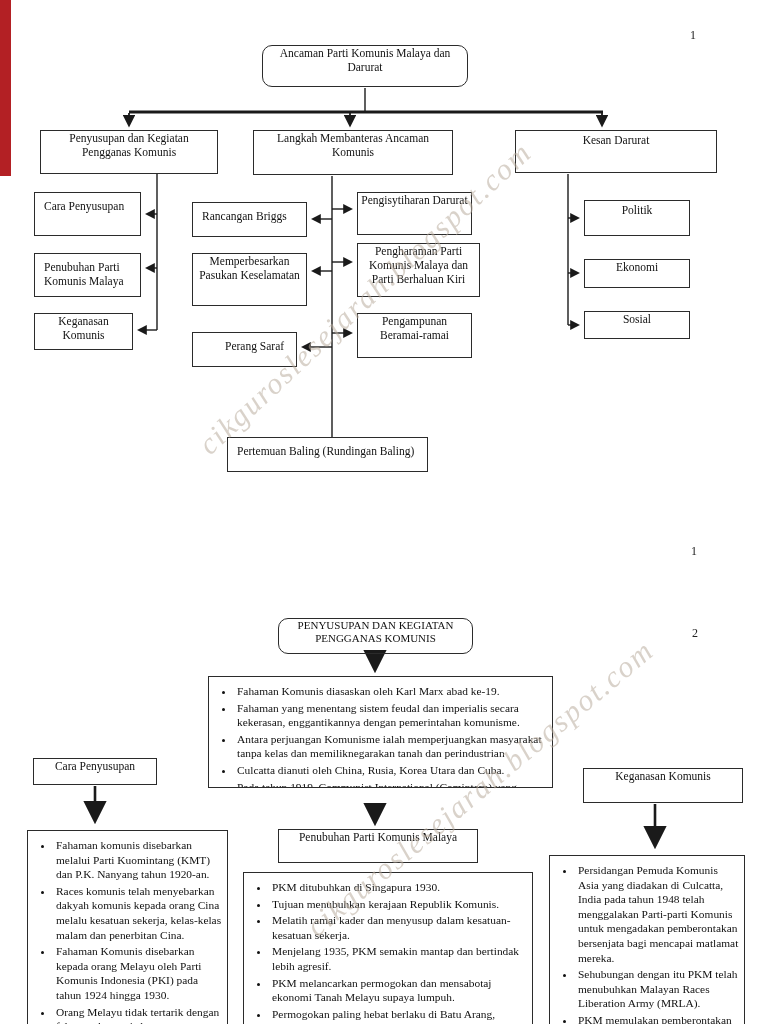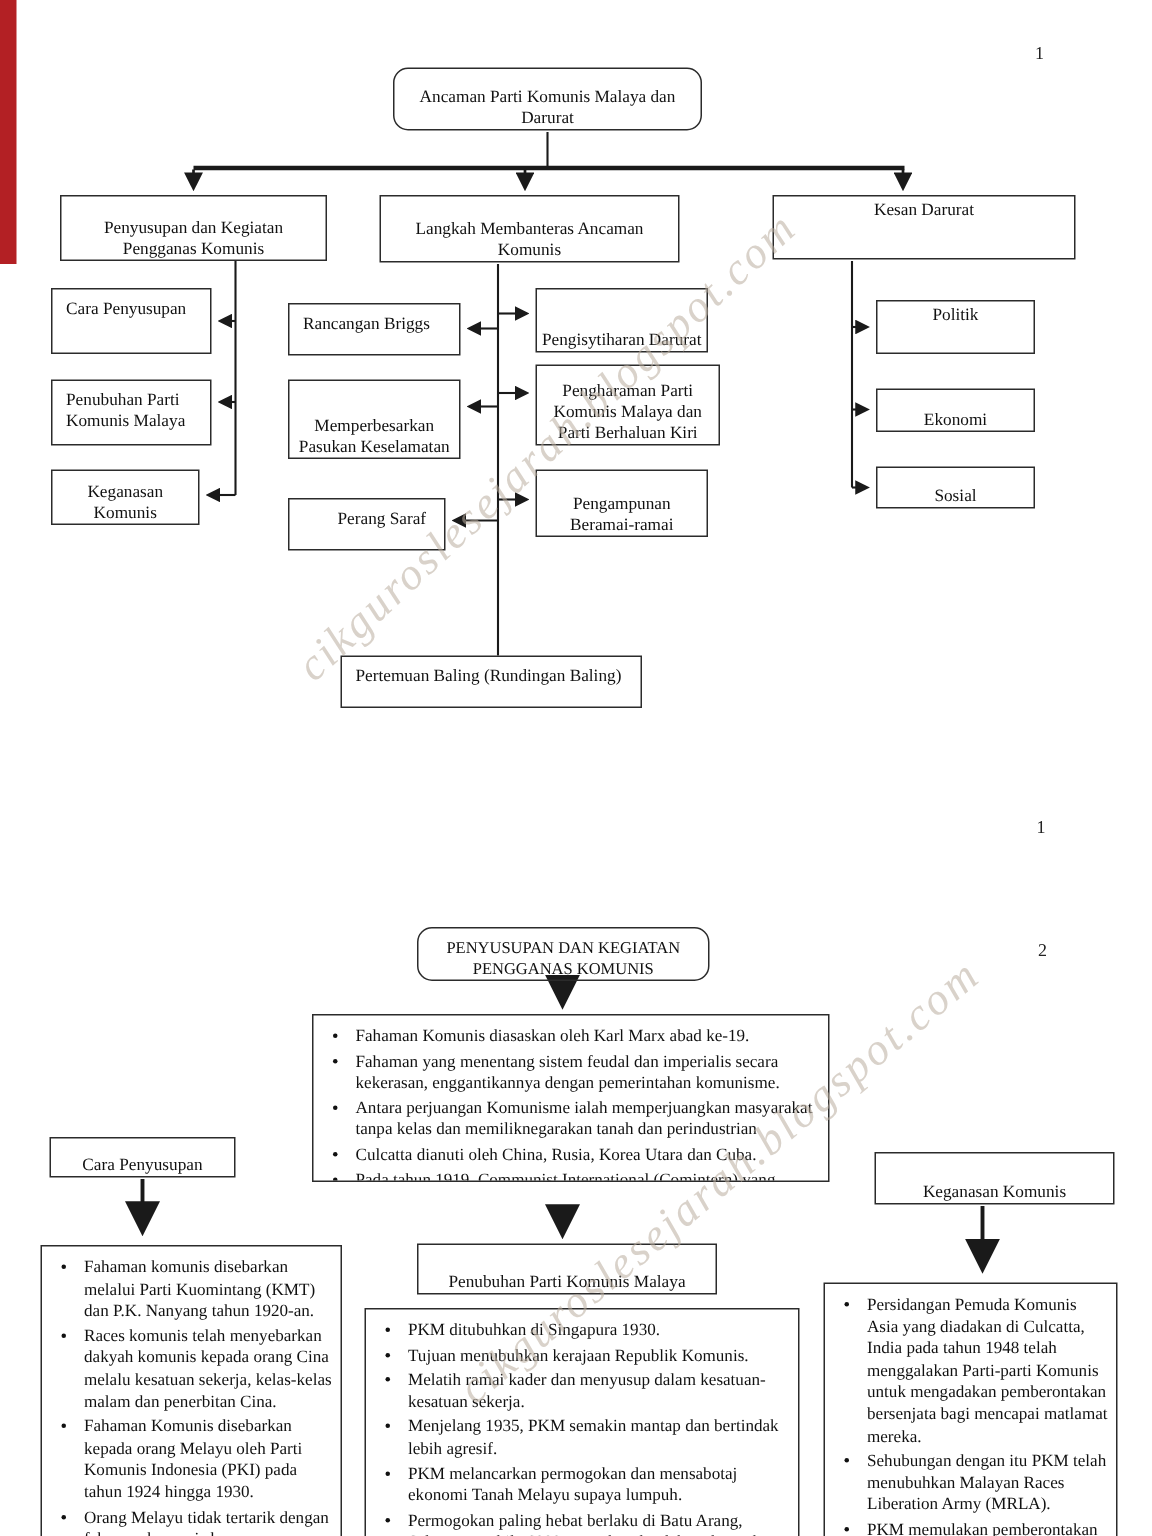--- a/index.html
+++ b/index.html
@@ -1,21 +1,21 @@
 <!DOCTYPE html>
 <html><head>
 <meta charset="utf-8">
 <style>
   html,body{margin:0;padding:0;background:#fff;}
   #root{position:relative;width:768px;height:1024px;background:#ffffff;overflow:hidden;
         font-family:"Liberation Serif", serif;color:#141414;}
   .pg{position:absolute;inset:0;}
   .box{position:absolute;border:1.5px solid #2b2b2b;background:transparent;
        font-size:11.5px;line-height:1.22;color:#111;z-index:2;box-sizing:border-box;}
-  .c{display:flex;align-items:flex-end;justify-content:center;text-align:center;padding:0 3px;}
+  .c{display:flex;align-items:flex-start;justify-content:center;text-align:center;padding:0 3px;}
   .ct{text-align:center;padding-top:2px;}
   .lt{padding:6px 4px 0 9px;text-align:left;}
   .round{border-radius:10px;}
   .pnum{position:absolute;font-size:12px;color:#222;z-index:2;}
   svg.connectors{position:absolute;left:0;top:0;z-index:1;}
   .wm{position:absolute;font-style:italic;font-size:30px;letter-spacing:2px;white-space:nowrap;
       color:rgba(185,173,159,0.55);z-index:5;pointer-events:none;font-family:"Liberation Serif",serif;}
   .redbar{position:absolute;left:0;top:0;width:11px;height:176px;background:#b32024;z-index:6;}
   ul.bul{margin:0;padding:7px 5px 0 26px;list-style:disc;font-size:11.4px;line-height:1.28;text-align:left;}
   ul.bul li{margin:0 0 2px 0;padding-left:2px;}

